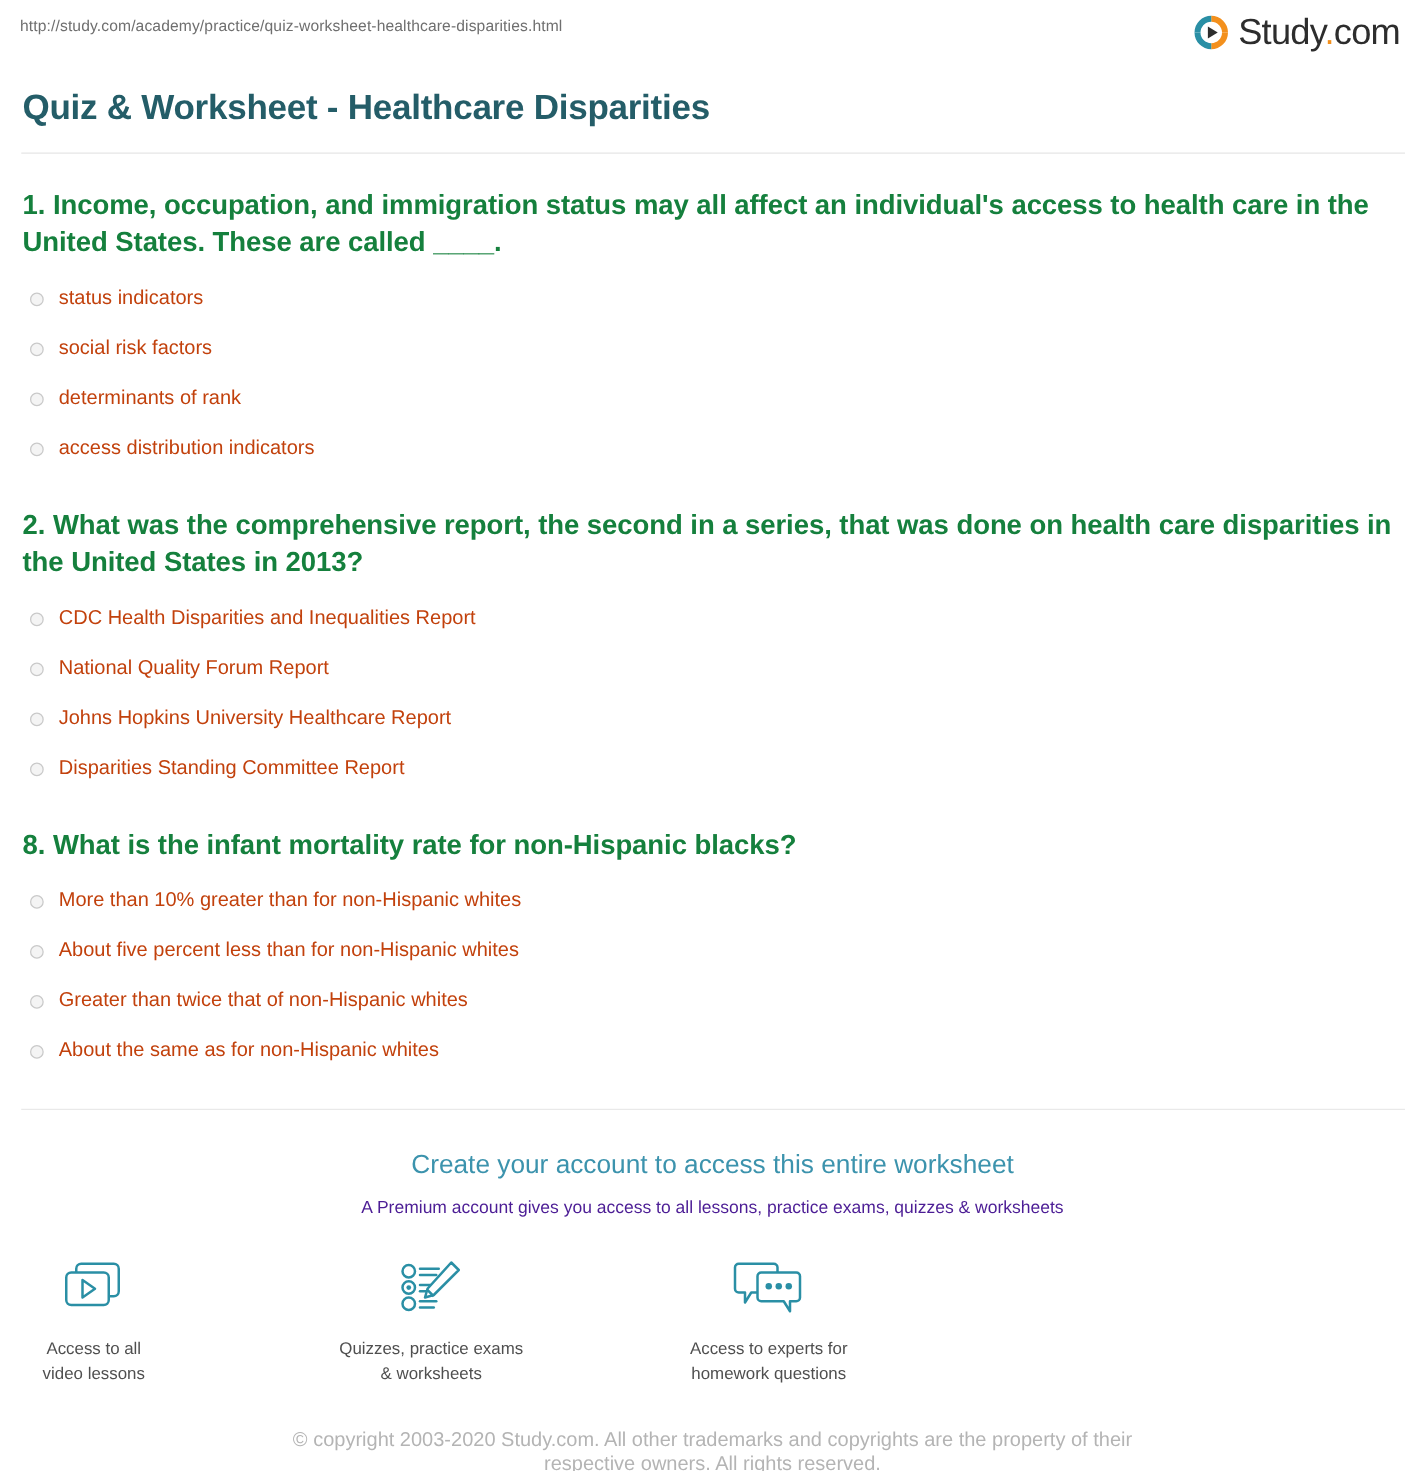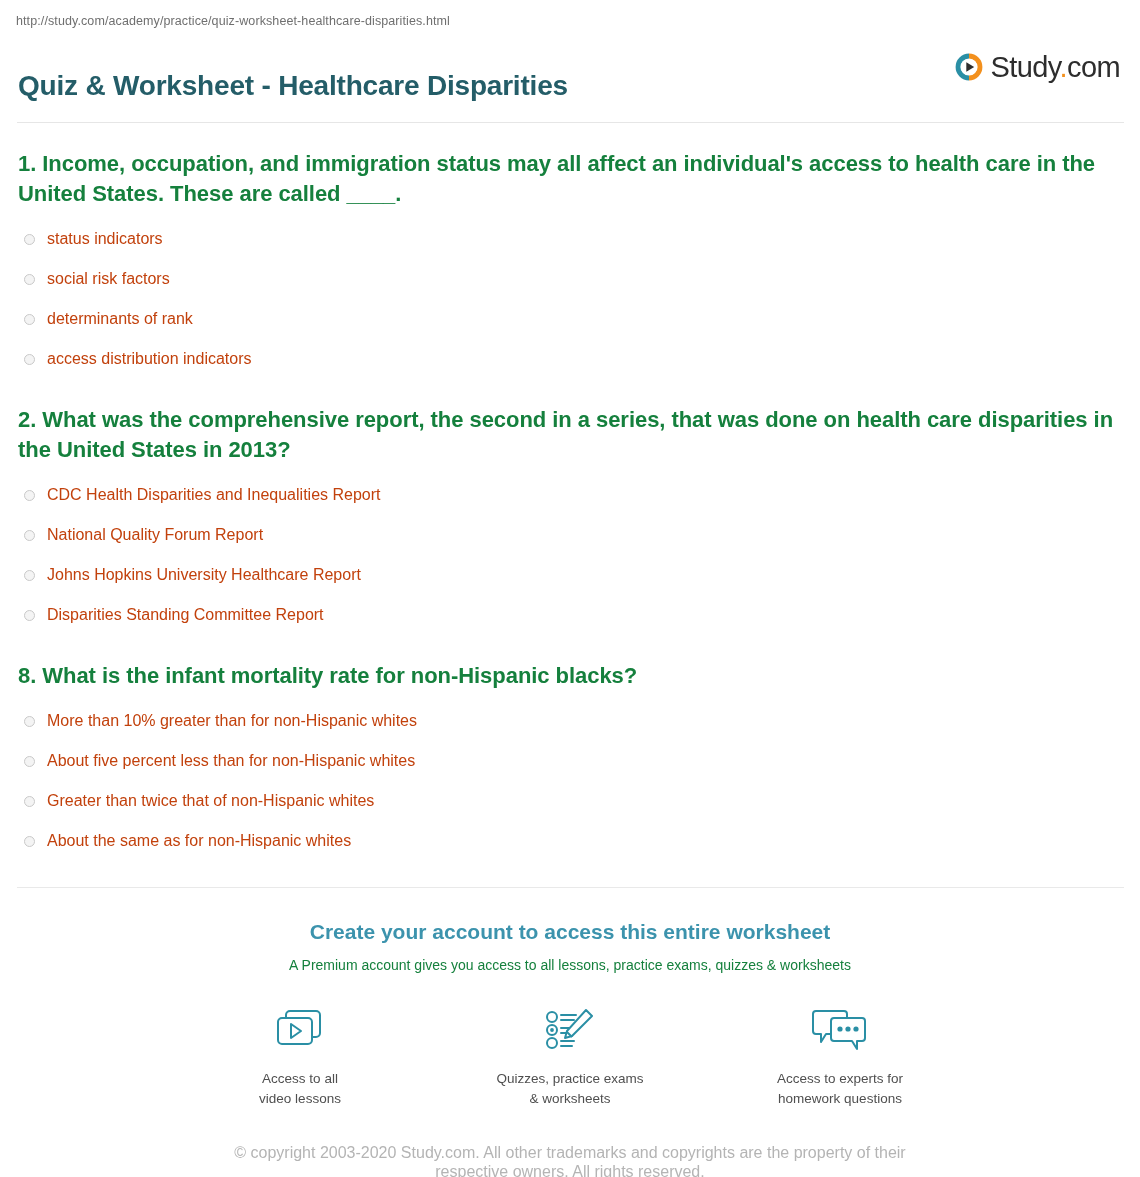--- a/index.html
+++ b/index.html
@@ -36,21 +36,20 @@
     color: #6f6f6f;
     letter-spacing: 0.1px;
     line-height: 16px;
     padding-top: 2px;
   }
   .logo {
     display: flex;
     align-items: center;
     gap: 7px;
     padding-right: 6px;
-    margin-top: 41px;
   }
   .logo-mark { width: 30px; height: 30px; display: block; }
   .logo-text {
     font-size: 29px;
     font-weight: 400;
     letter-spacing: -0.6px;
     color: #2d2d2d;
     line-height: 30px;
     white-space: nowrap;
   }
@@ -115,33 +114,32 @@
     background: #e9e9e9;
     margin: 26px 16px 0 17px;
   }
   .cta {
     text-align: center;
     padding-top: 30px;
   }
   .cta-title {
     font-size: 21px;
     color: #3c93ad;
-    font-weight: 700;
+    font-weight: 400;
     line-height: 28px;
     margin: 0;
   }
   .cta-sub {
     font-size: 14px;
-    color: #15803d;
+    color: #4c1d95;
     margin: 9px 0 0 0;
     line-height: 20px;
   }
   .features {
     display: flex;
-    justify-content: center;
     gap: 120px;
     margin-top: 30px;
   }
   .feature {
     width: 150px;
     display: flex;
     flex-direction: column;
     align-items: center;
   }
   .feature-icon {

